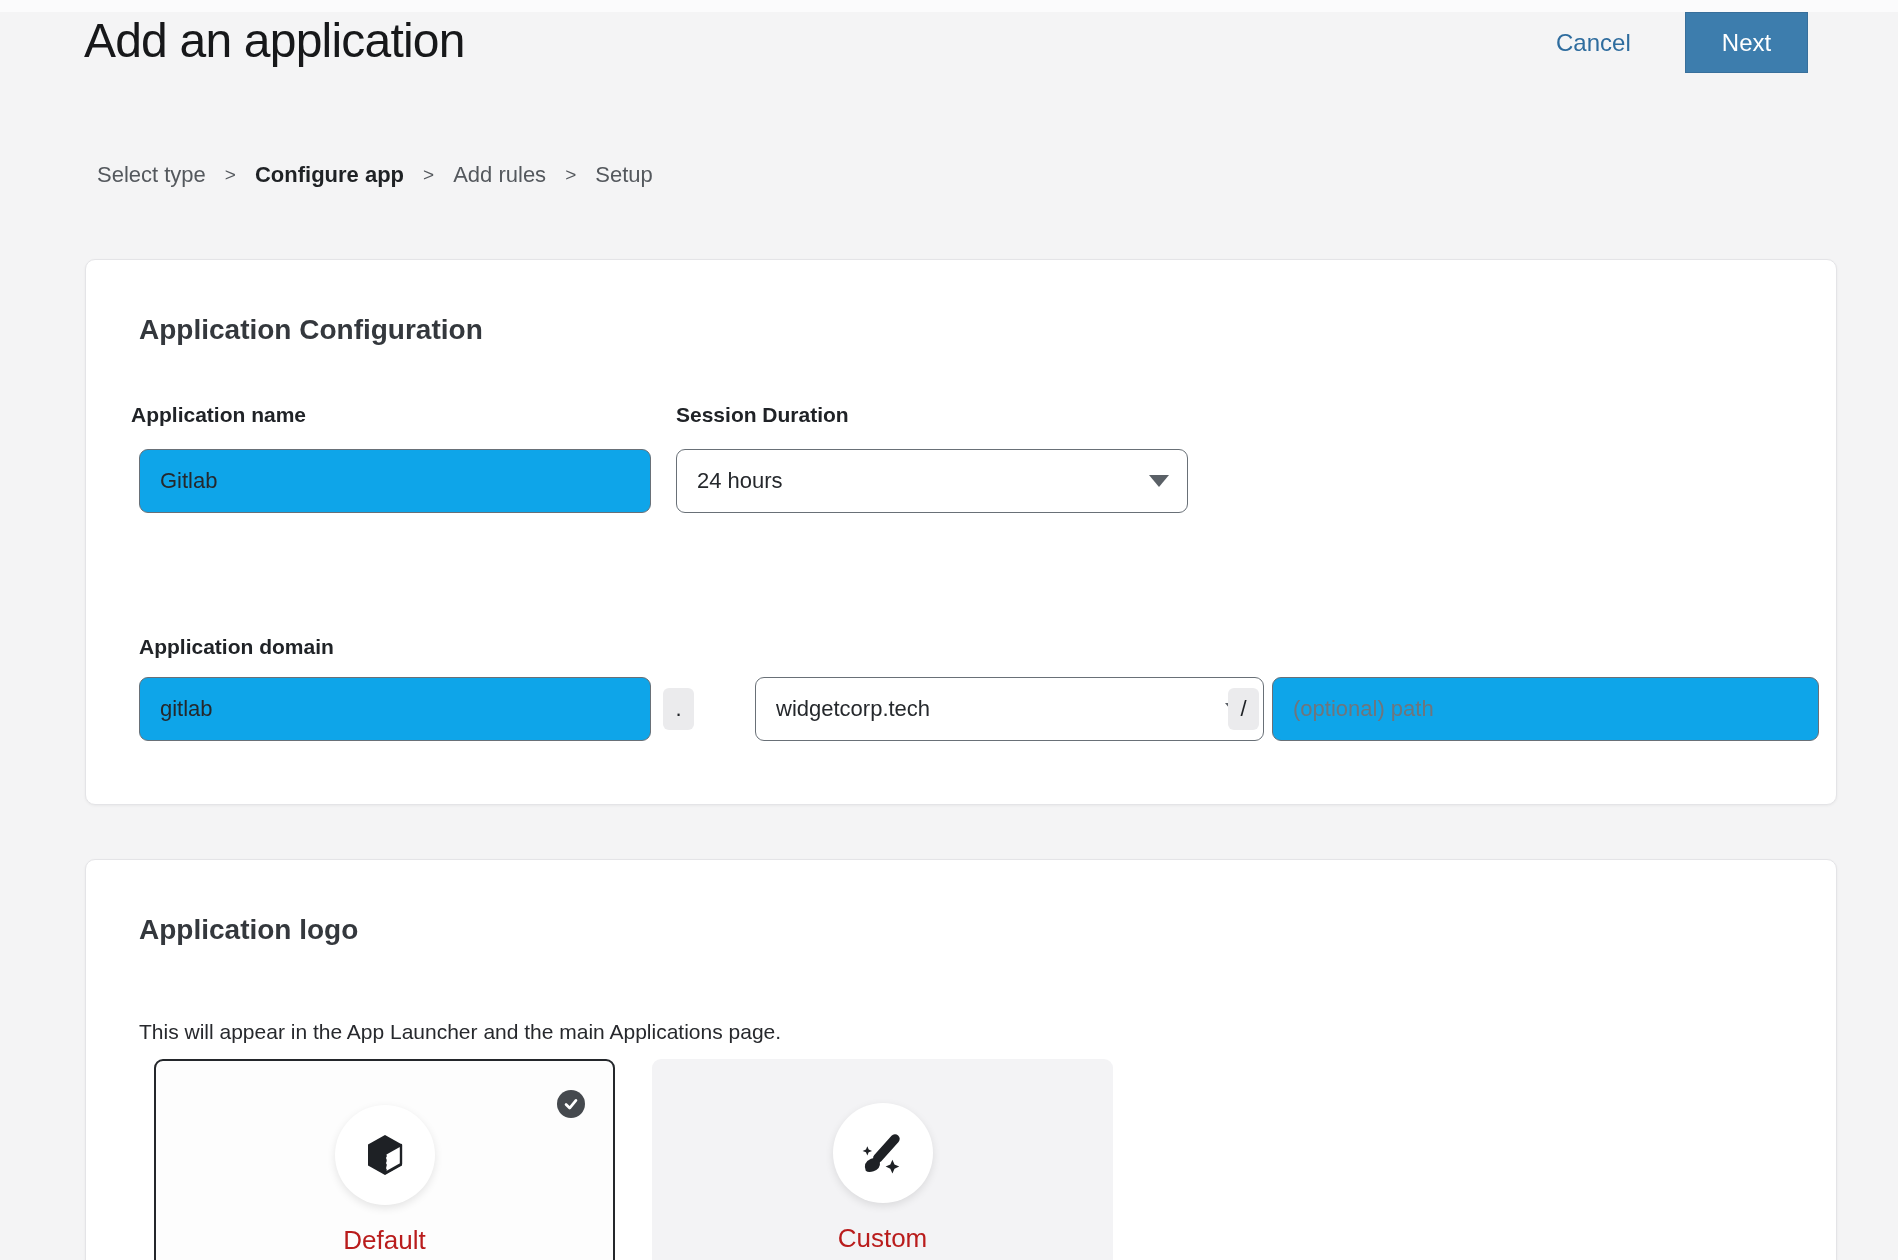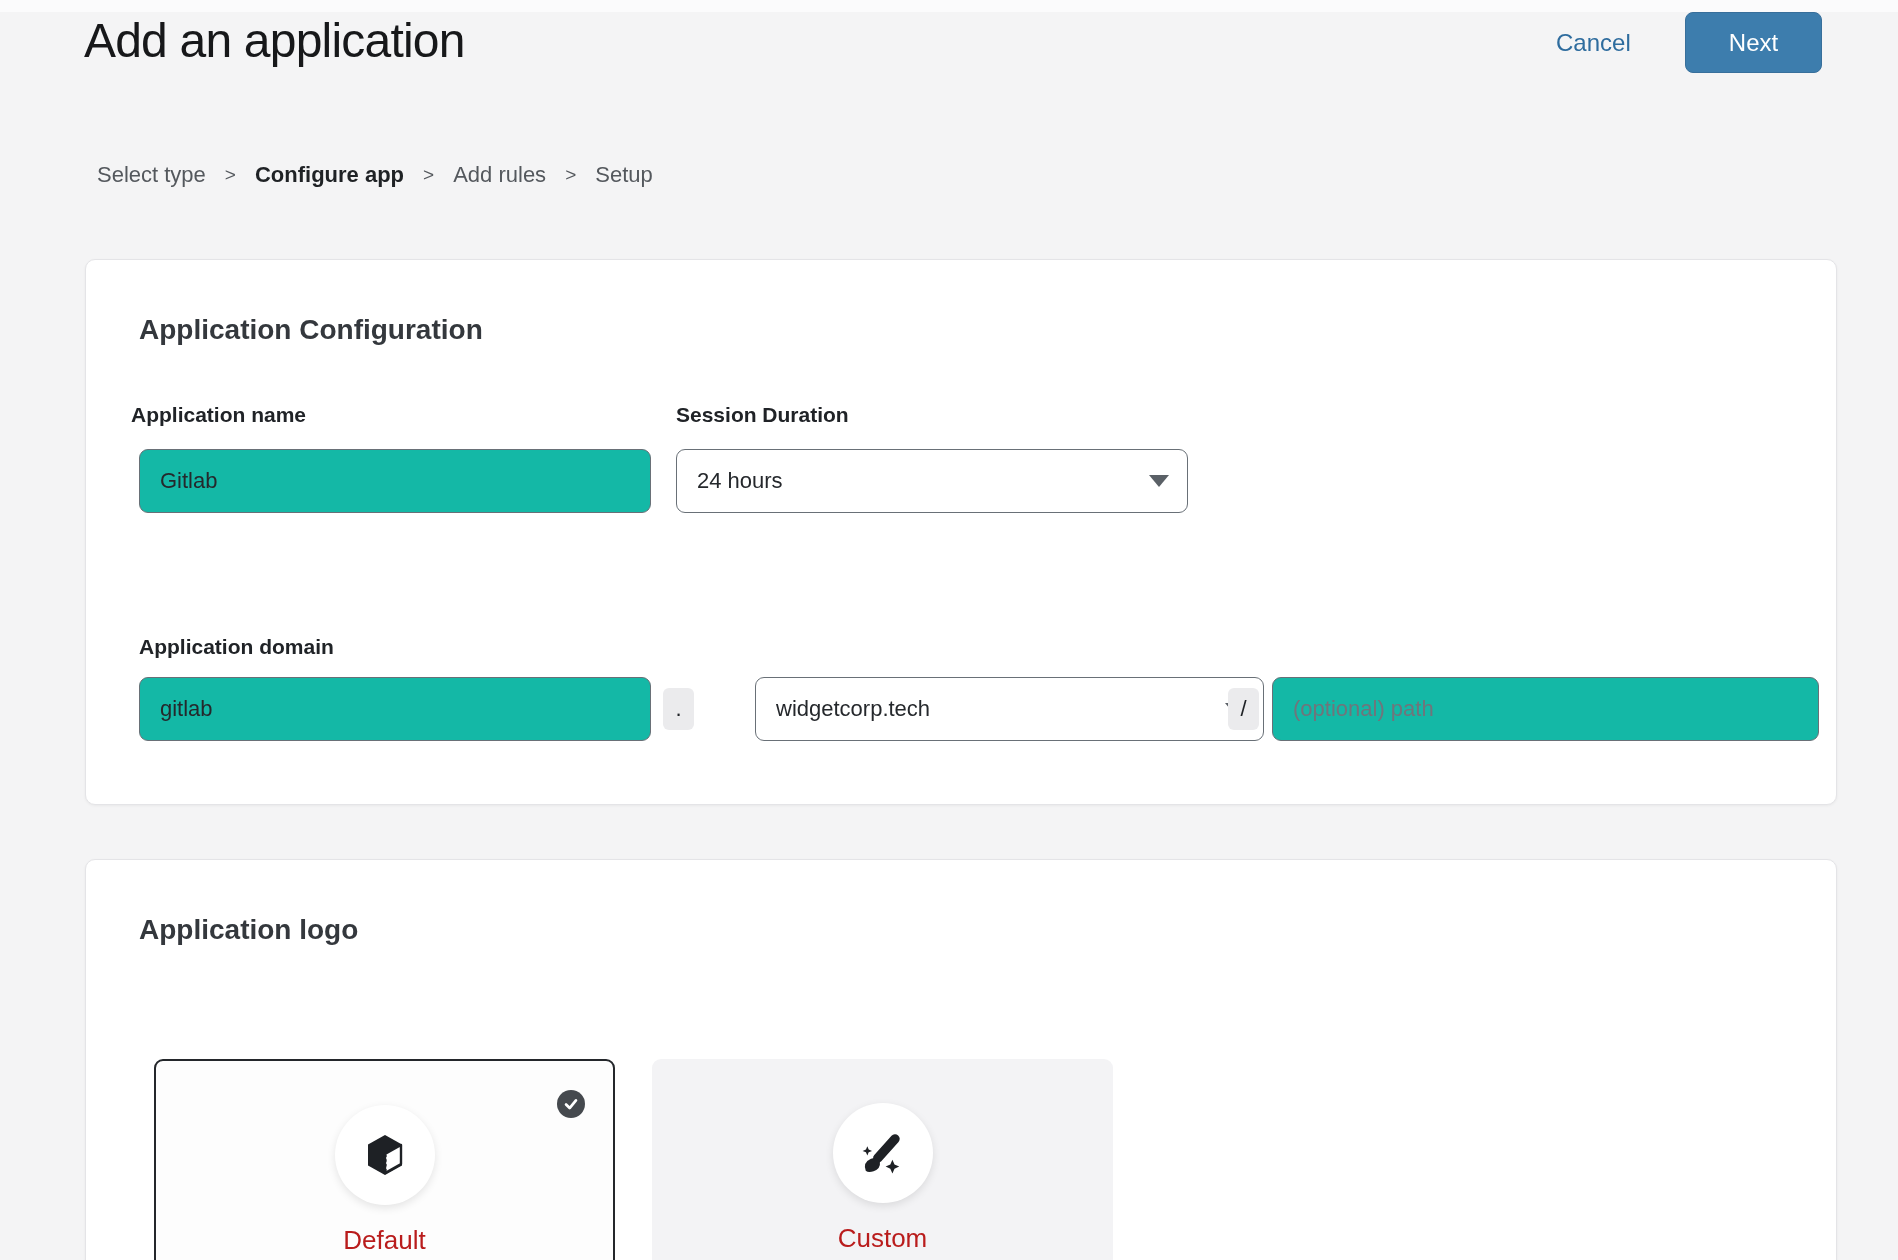--- a/index.html
+++ b/index.html
@@ -15,22 +15,22 @@
   .page-title {
     position: absolute; left: 84px; top: 12px;
     font-size: 48px; font-weight: 400; letter-spacing: -0.8px; color: #17181a;
     margin: 0; line-height: 1.2;
   }
   .cancel-link {
     position: absolute; left: 1556px; top: 29px;
     font-size: 24px; color: #2e6c9e; cursor: pointer; line-height: 1.2;
   }
   .next-btn {
-    position: absolute; left: 1685px; top: 12px; width: 137px; height: 61px;
-    background: #3d7dad; border: 1px solid #386f9b; border-radius: 8px;
+    position: absolute; left: 1685px; top: 12px; width: 123px; height: 61px;
+    background: #3d7dad; border: 1px solid #386f9b; border-radius: 0;
     color: #ffffff; font-size: 24px; font-family: "Liberation Sans", sans-serif;
     cursor: pointer; line-height: 59px; text-align: center; padding: 0;
   }
 
   
   .breadcrumb {
     position: absolute; left: 97px; top: 162px;
     display: flex; align-items: center; gap: 19px;
     font-size: 22px; color: #54585d;
   }
@@ -51,21 +51,21 @@
     position: absolute; left: 53px; top: 53px; margin: 0;
     font-size: 28px; font-weight: 700; color: #34383d; line-height: 1.2;
   }
 
   .field-label {
     position: absolute; font-size: 21px; font-weight: 700; color: #202327; line-height: 1.2;
   }
 
   .text-input {
     position: absolute; height: 64px; box-sizing: border-box;
-    border: 1.5px solid #697077; border-radius: 9px; background: #14b8a6;
+    border: 1.5px solid #697077; border-radius: 9px; background: #0ea5e9;
     font-family: "Liberation Sans", sans-serif; font-size: 22px; color: #25282c;
     padding: 0 20px; outline: none;
   }
   .text-input::placeholder { color: #70757b; opacity: 1; }
 
   .select-box {
     position: absolute; height: 64px; box-sizing: border-box;
     border: 1.5px solid #697077; border-radius: 9px; background: #fff;
     display: flex; align-items: center; justify-content: space-between;
     font-size: 22px; color: #25282c; padding: 0 18px 0 20px; cursor: pointer;
@@ -159,20 +159,21 @@
   <div class="select-box sel-domain" role="combobox">
     <span>widgetcorp.tech</span>
     <span class="caret-down"></span>
   </div>
   <span class="sep-chip chip-slash">/</span>
   <input class="text-input inp-path" type="text" placeholder="(optional) path" style="">
 </section>
 
 <section class="card card-logo">
   <h2>Application logo</h2>
+  <p class="logo-desc">This will appear in the App Launcher and the main Applications page.</p>
 
   <div class="logo-tile tile-default">
     <span class="check-badge">
       <svg width="18" height="18" viewBox="0 0 20 20">
         <polyline points="4.5,10.5 8.5,14.5 15.5,6" fill="none" stroke="#ffffff" stroke-width="3" stroke-linecap="round" stroke-linejoin="round"></polyline>
       </svg>
     </span>
     <span class="tile-circle">
       <svg width="40" height="44" viewBox="0 0 40 44">
         <polygon points="20,2 37,11.5 37,32.5 20,42 3,32.5 3,11.5" fill="#1e2125"></polygon>

